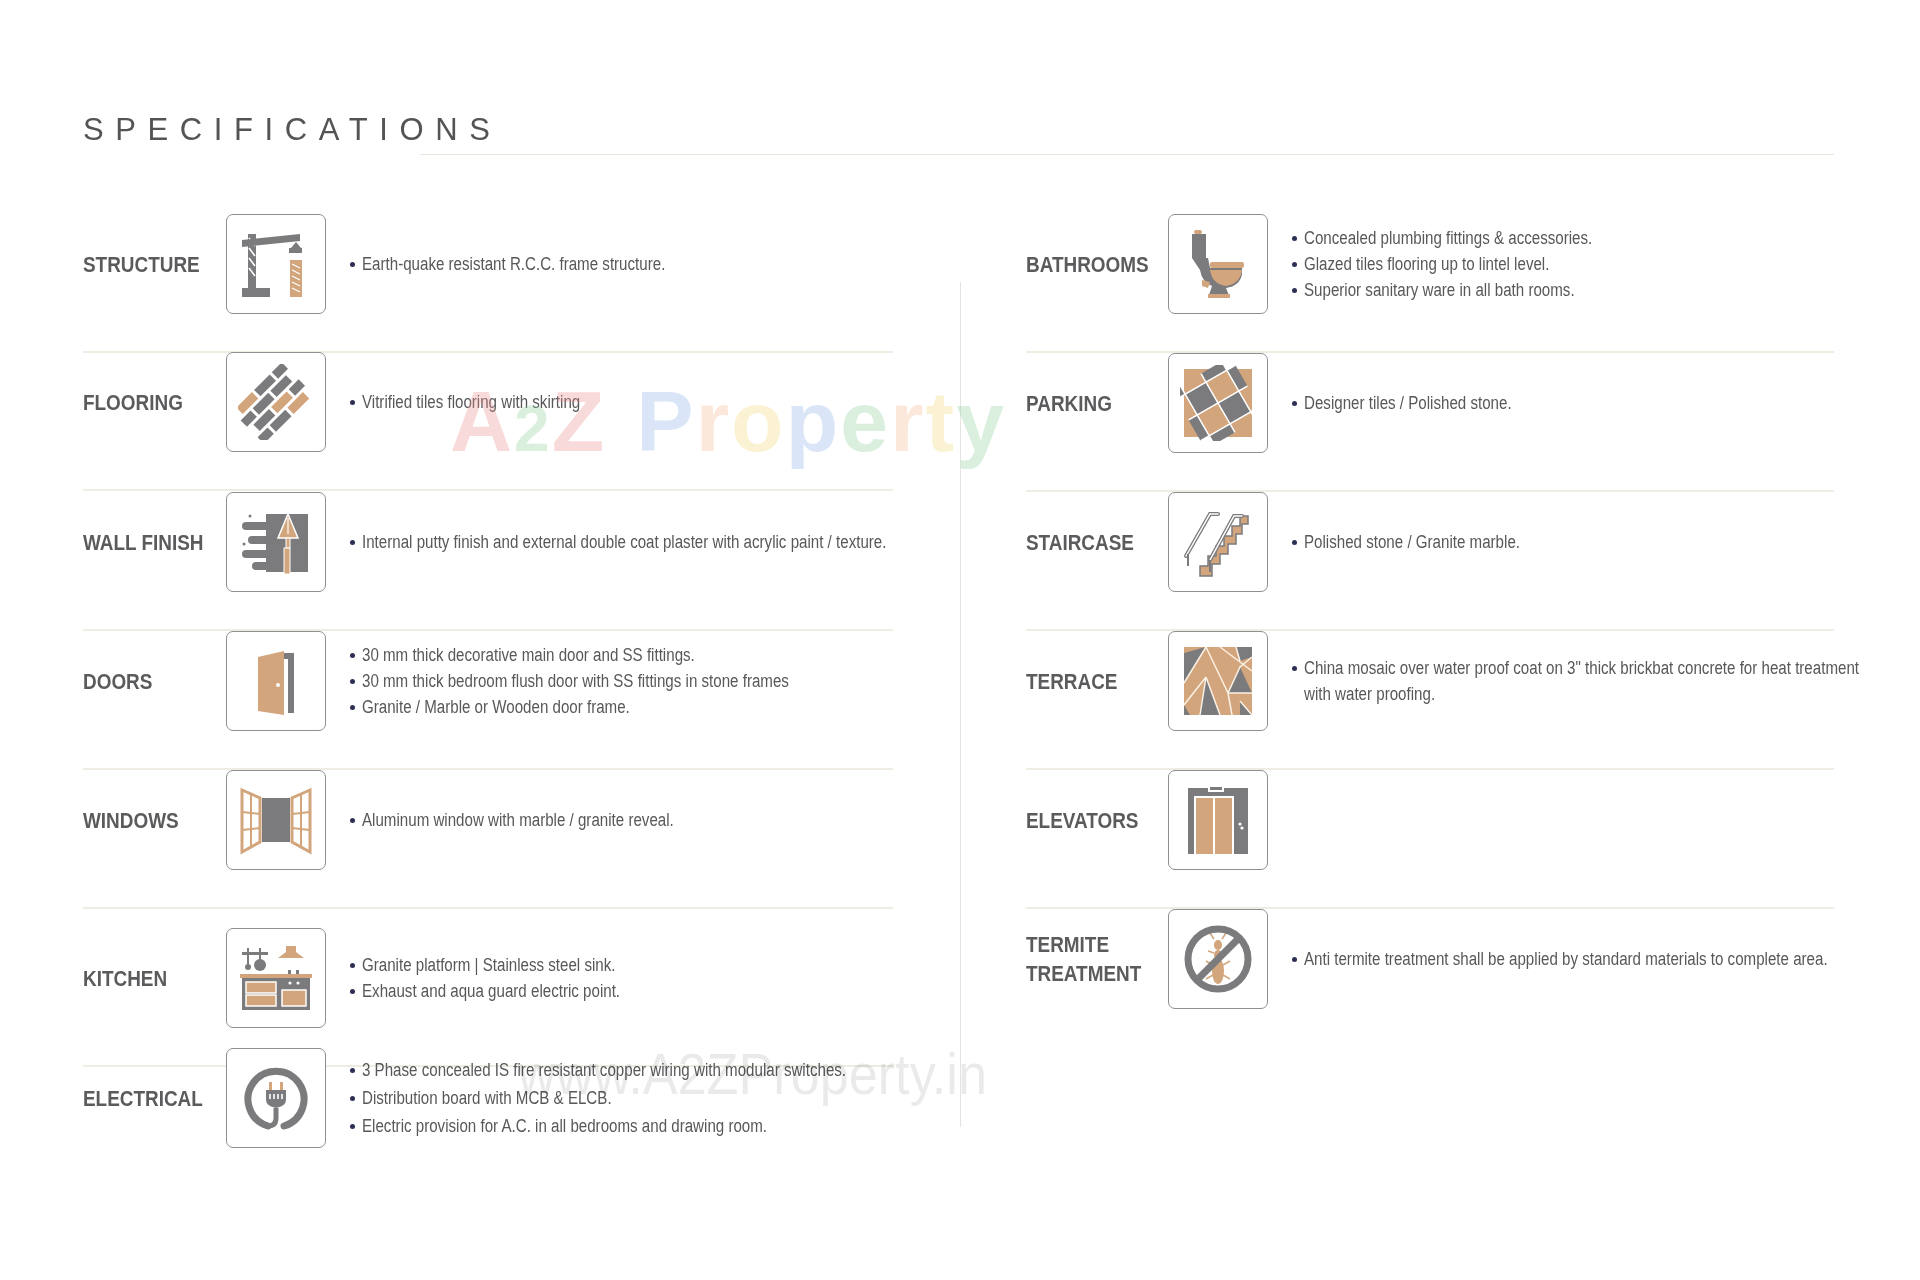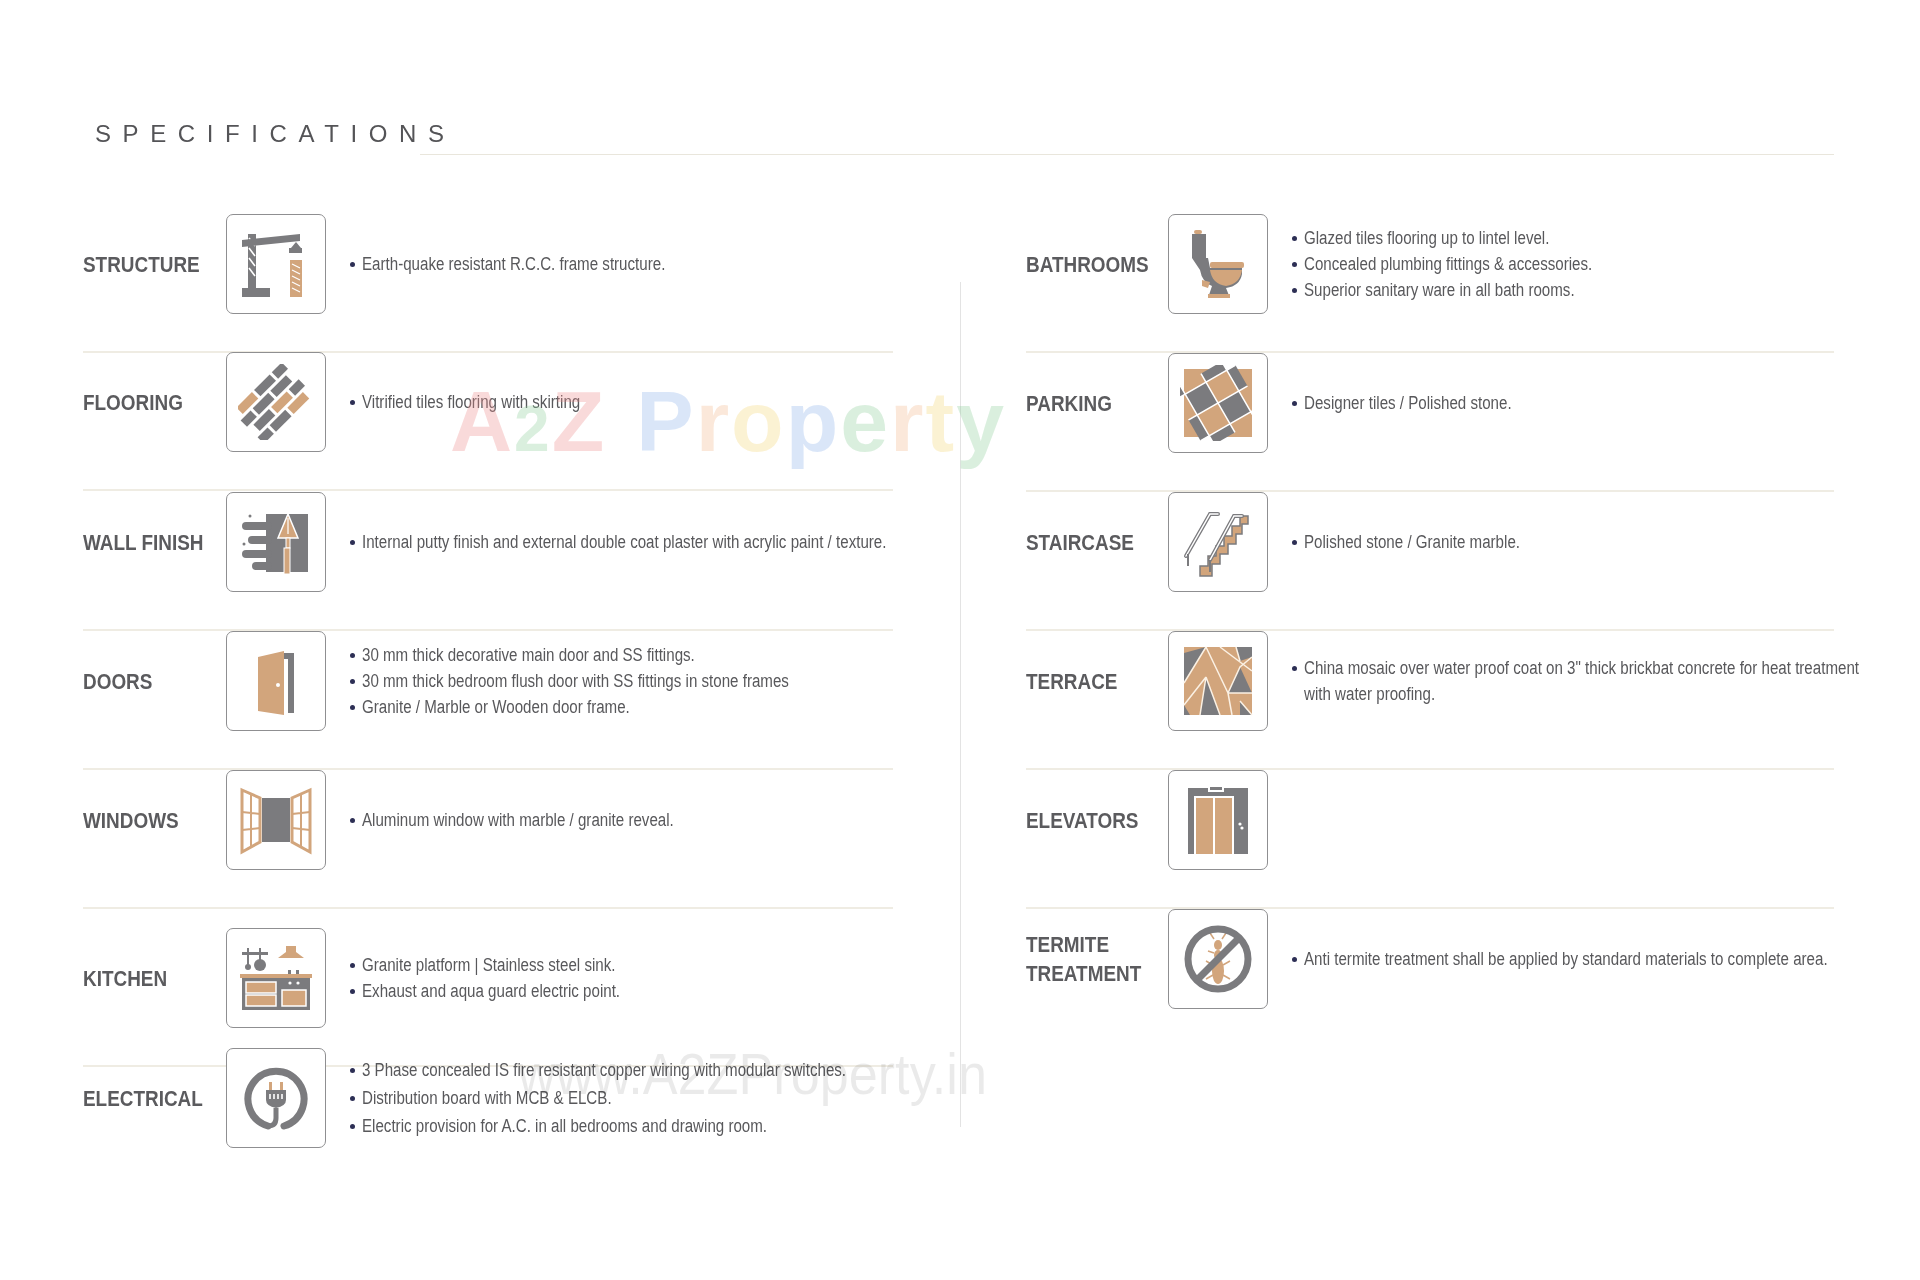--- a/index.html
+++ b/index.html
@@ -1,19 +1,19 @@
 <!DOCTYPE html>
 <html><head>
 <meta charset="utf-8">
 <style>
   html, body { margin:0; padding:0; }
   body { width:1920px; height:1280px; background:#ffffff; position:relative; overflow:hidden;
          font-family:"Liberation Sans", sans-serif; color:#5a5a5c; }
-  .title { position:absolute; left:83px; top:120px; font-size:24px; letter-spacing:11.6px;
-           color:#545457; font-family:"Liberation Sans", sans-serif; font-weight:normal; white-space:nowrap;margin-left:12px; }
+  .title { position:absolute; left:83px; top:112px; font-size:31px; letter-spacing:11.6px;
+           color:#545457; font-family:"Liberation Sans", sans-serif; font-weight:normal; white-space:nowrap; }
   .title-rule { position:absolute; left:420px; top:154px; width:1414px; height:1px; background:#e9e6dc; }
   .vline { position:absolute; left:960px; top:282px; width:1px; height:845px; background:#e3e3e3; }
   .row { position:absolute; height:139px; }
   .row.left { left:83px; width:810px; }
   .row.right { left:1026px; width:808px; }
   .row .divider { position:absolute; left:0; right:0; bottom:0; height:2px; background:#efece3; }
   .label { position:absolute; left:0; top:0; height:100px; display:flex; flex-direction:column; justify-content:center;
            font-weight:bold; font-size:22px; color:#5b5b5e; line-height:29px; transform:scaleX(0.86); transform-origin:left center; white-space:nowrap; }
   .icon-box { position:absolute; top:0; width:98px; height:98px; border:1.5px solid #8f8f91; border-radius:7px; background:#fff;
               display:flex; align-items:center; justify-content:center; }
@@ -195,22 +195,22 @@
       <rect x="14" y="4" width="8" height="4" rx="2" fill="#d2a57c"></rect>
       <rect x="12" y="8" width="14" height="24" fill="#7b7b7e"></rect>
       <path d="M12 32 L28 32 L30 42 L62 42 L62 48 Q60 60 46 62 L50 72 L28 72 L32 60 Q22 56 20 44 Z" fill="#7b7b7e"></path>
       <rect x="30" y="36" width="34" height="6" rx="2" fill="#d2a57c"></rect>
       <path d="M30 44 L62 44 Q60 58 46 60 Q32 58 30 44 Z" fill="#d2a57c"></path>
       <rect x="28" y="68" width="22" height="4" fill="#d2a57c"></rect>
       <polygon points="22,54 30,56 28,62 22,60" fill="#d2a57c"></polygon>
     </svg>
   </div>
   <ul class="bullets">
+    <li><span class="txt">Concealed plumbing  fittings &amp; accessories.</span></li>
     <li><span class="txt">Glazed tiles flooring up to lintel level.</span></li>
-    <li><span class="txt">Concealed plumbing  fittings &amp; accessories.</span></li>
     <li><span class="txt">Superior sanitary ware in all bath rooms.</span></li>
   </ul>
   <div class="divider"></div>
 </div>
 
 <div class="row right" style="top:353px">
   <div class="label">PARKING</div>
   <div class="icon-box">
     <svg viewBox="0 0 76 76">
       <defs>

